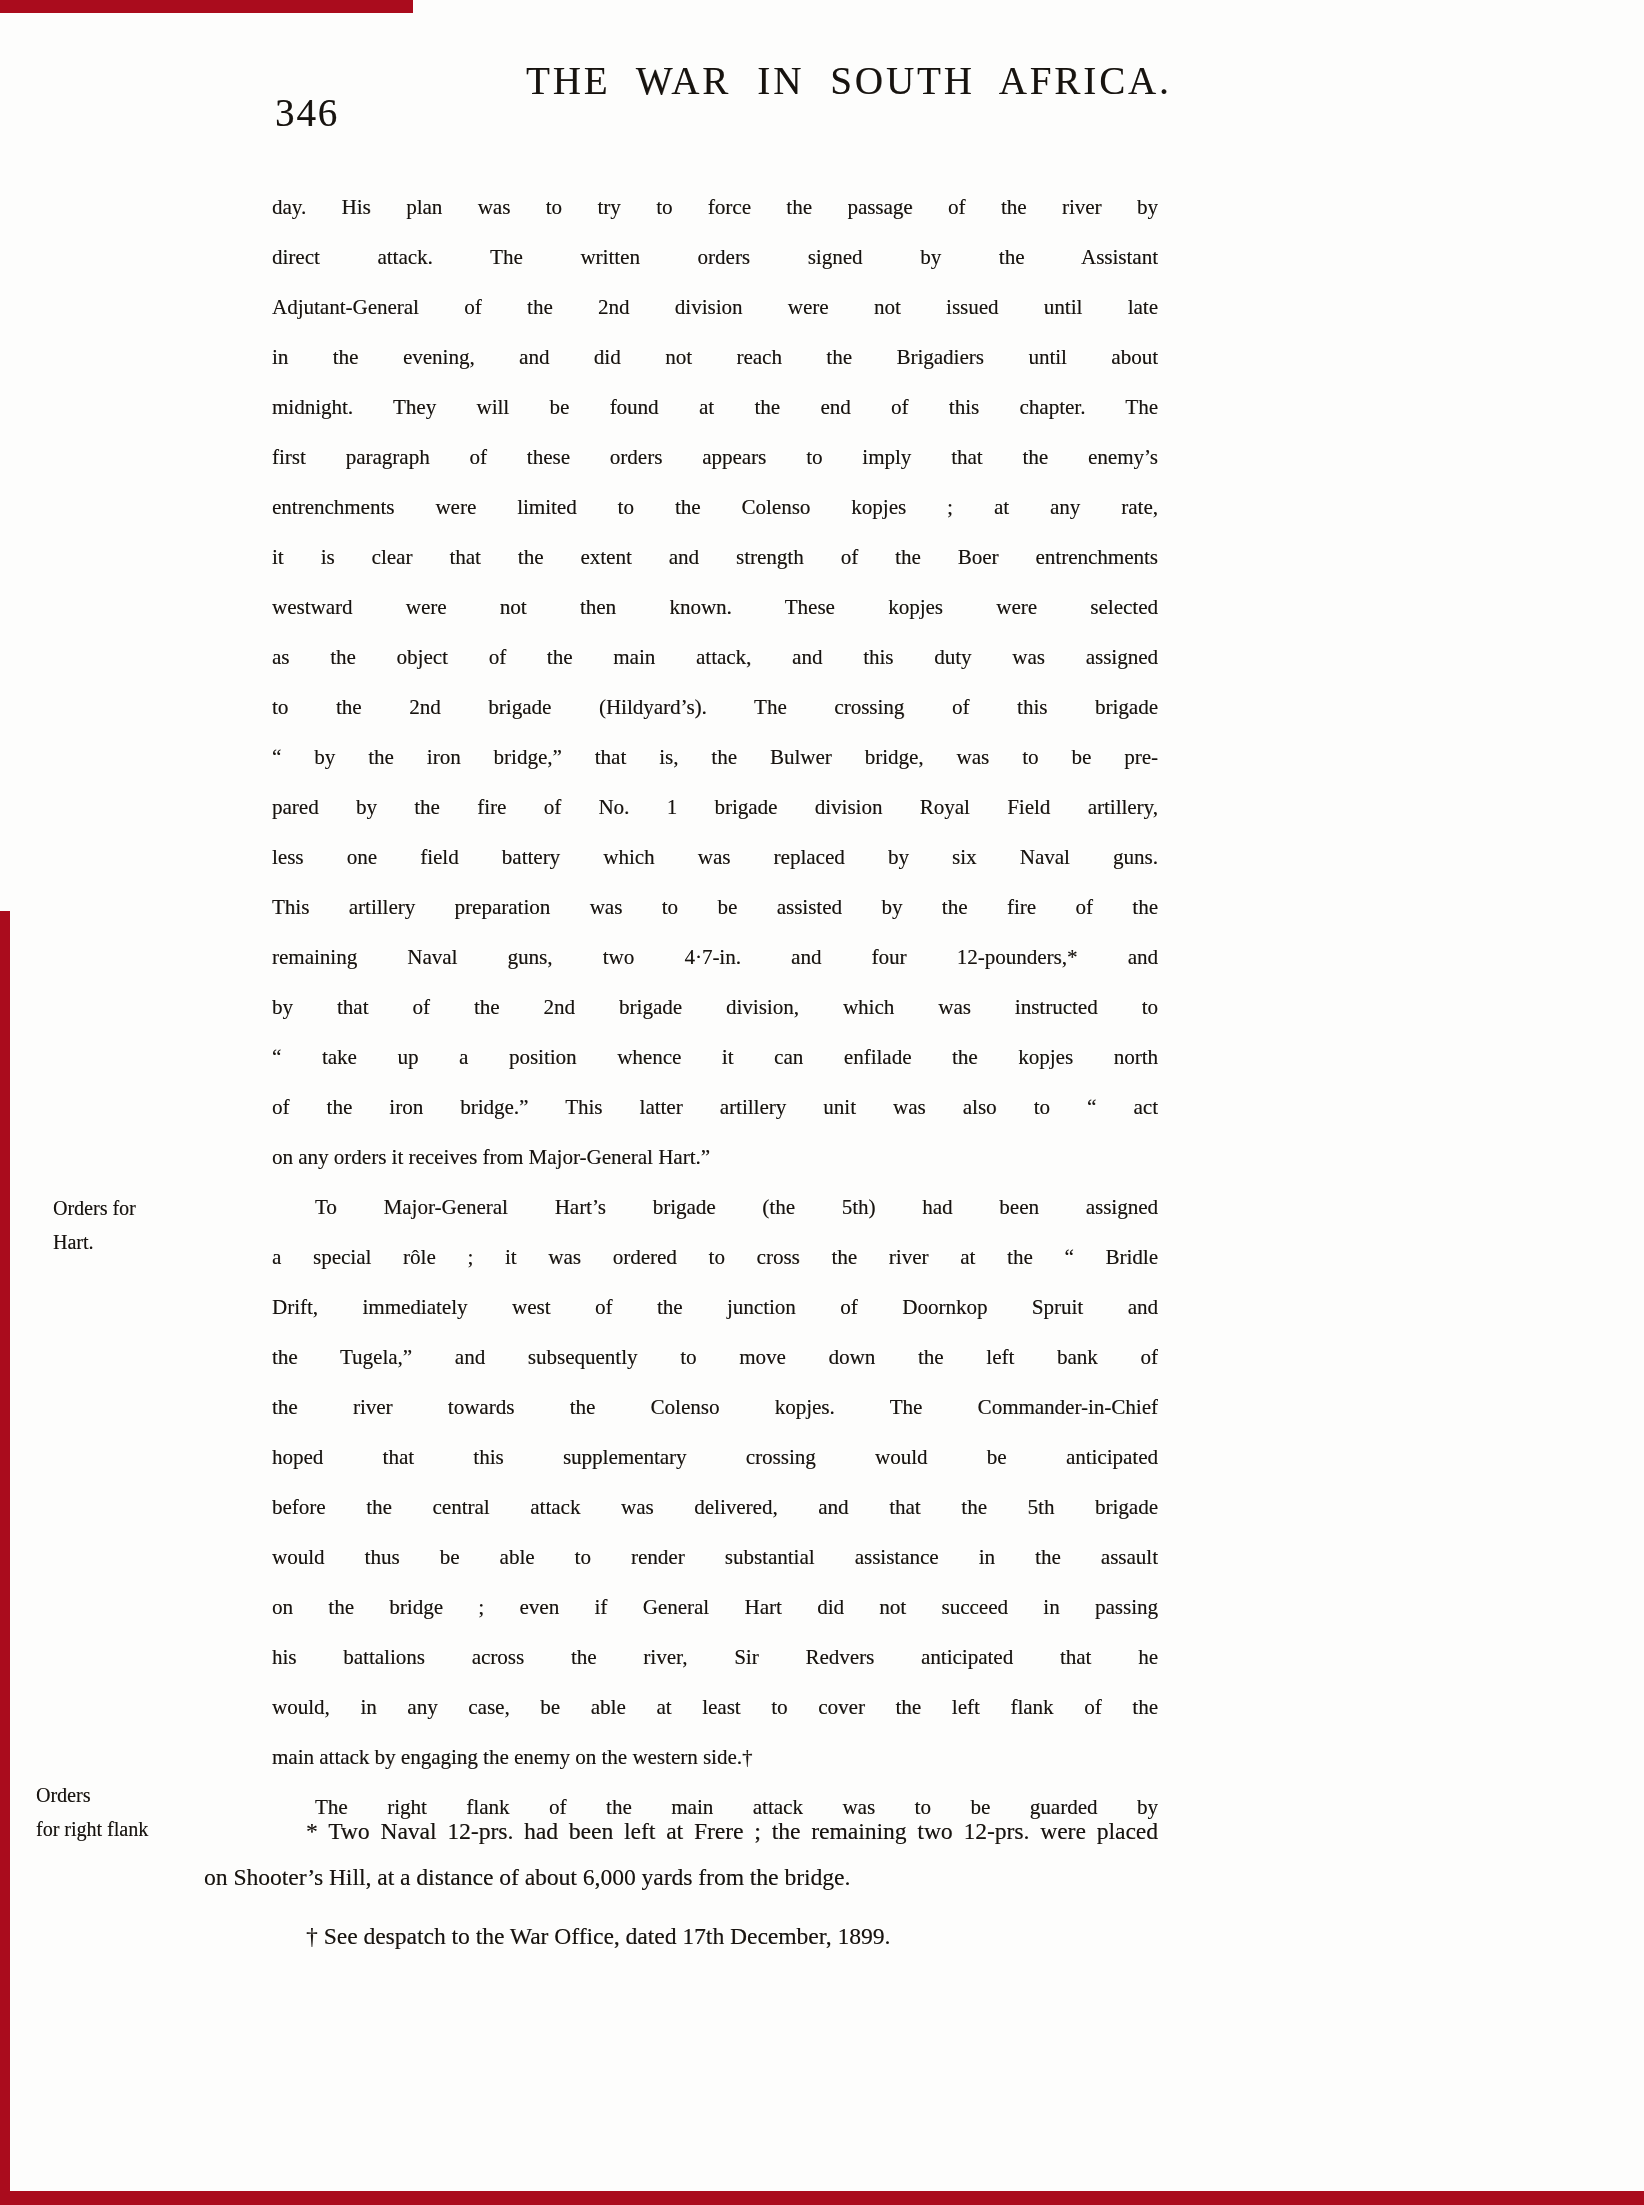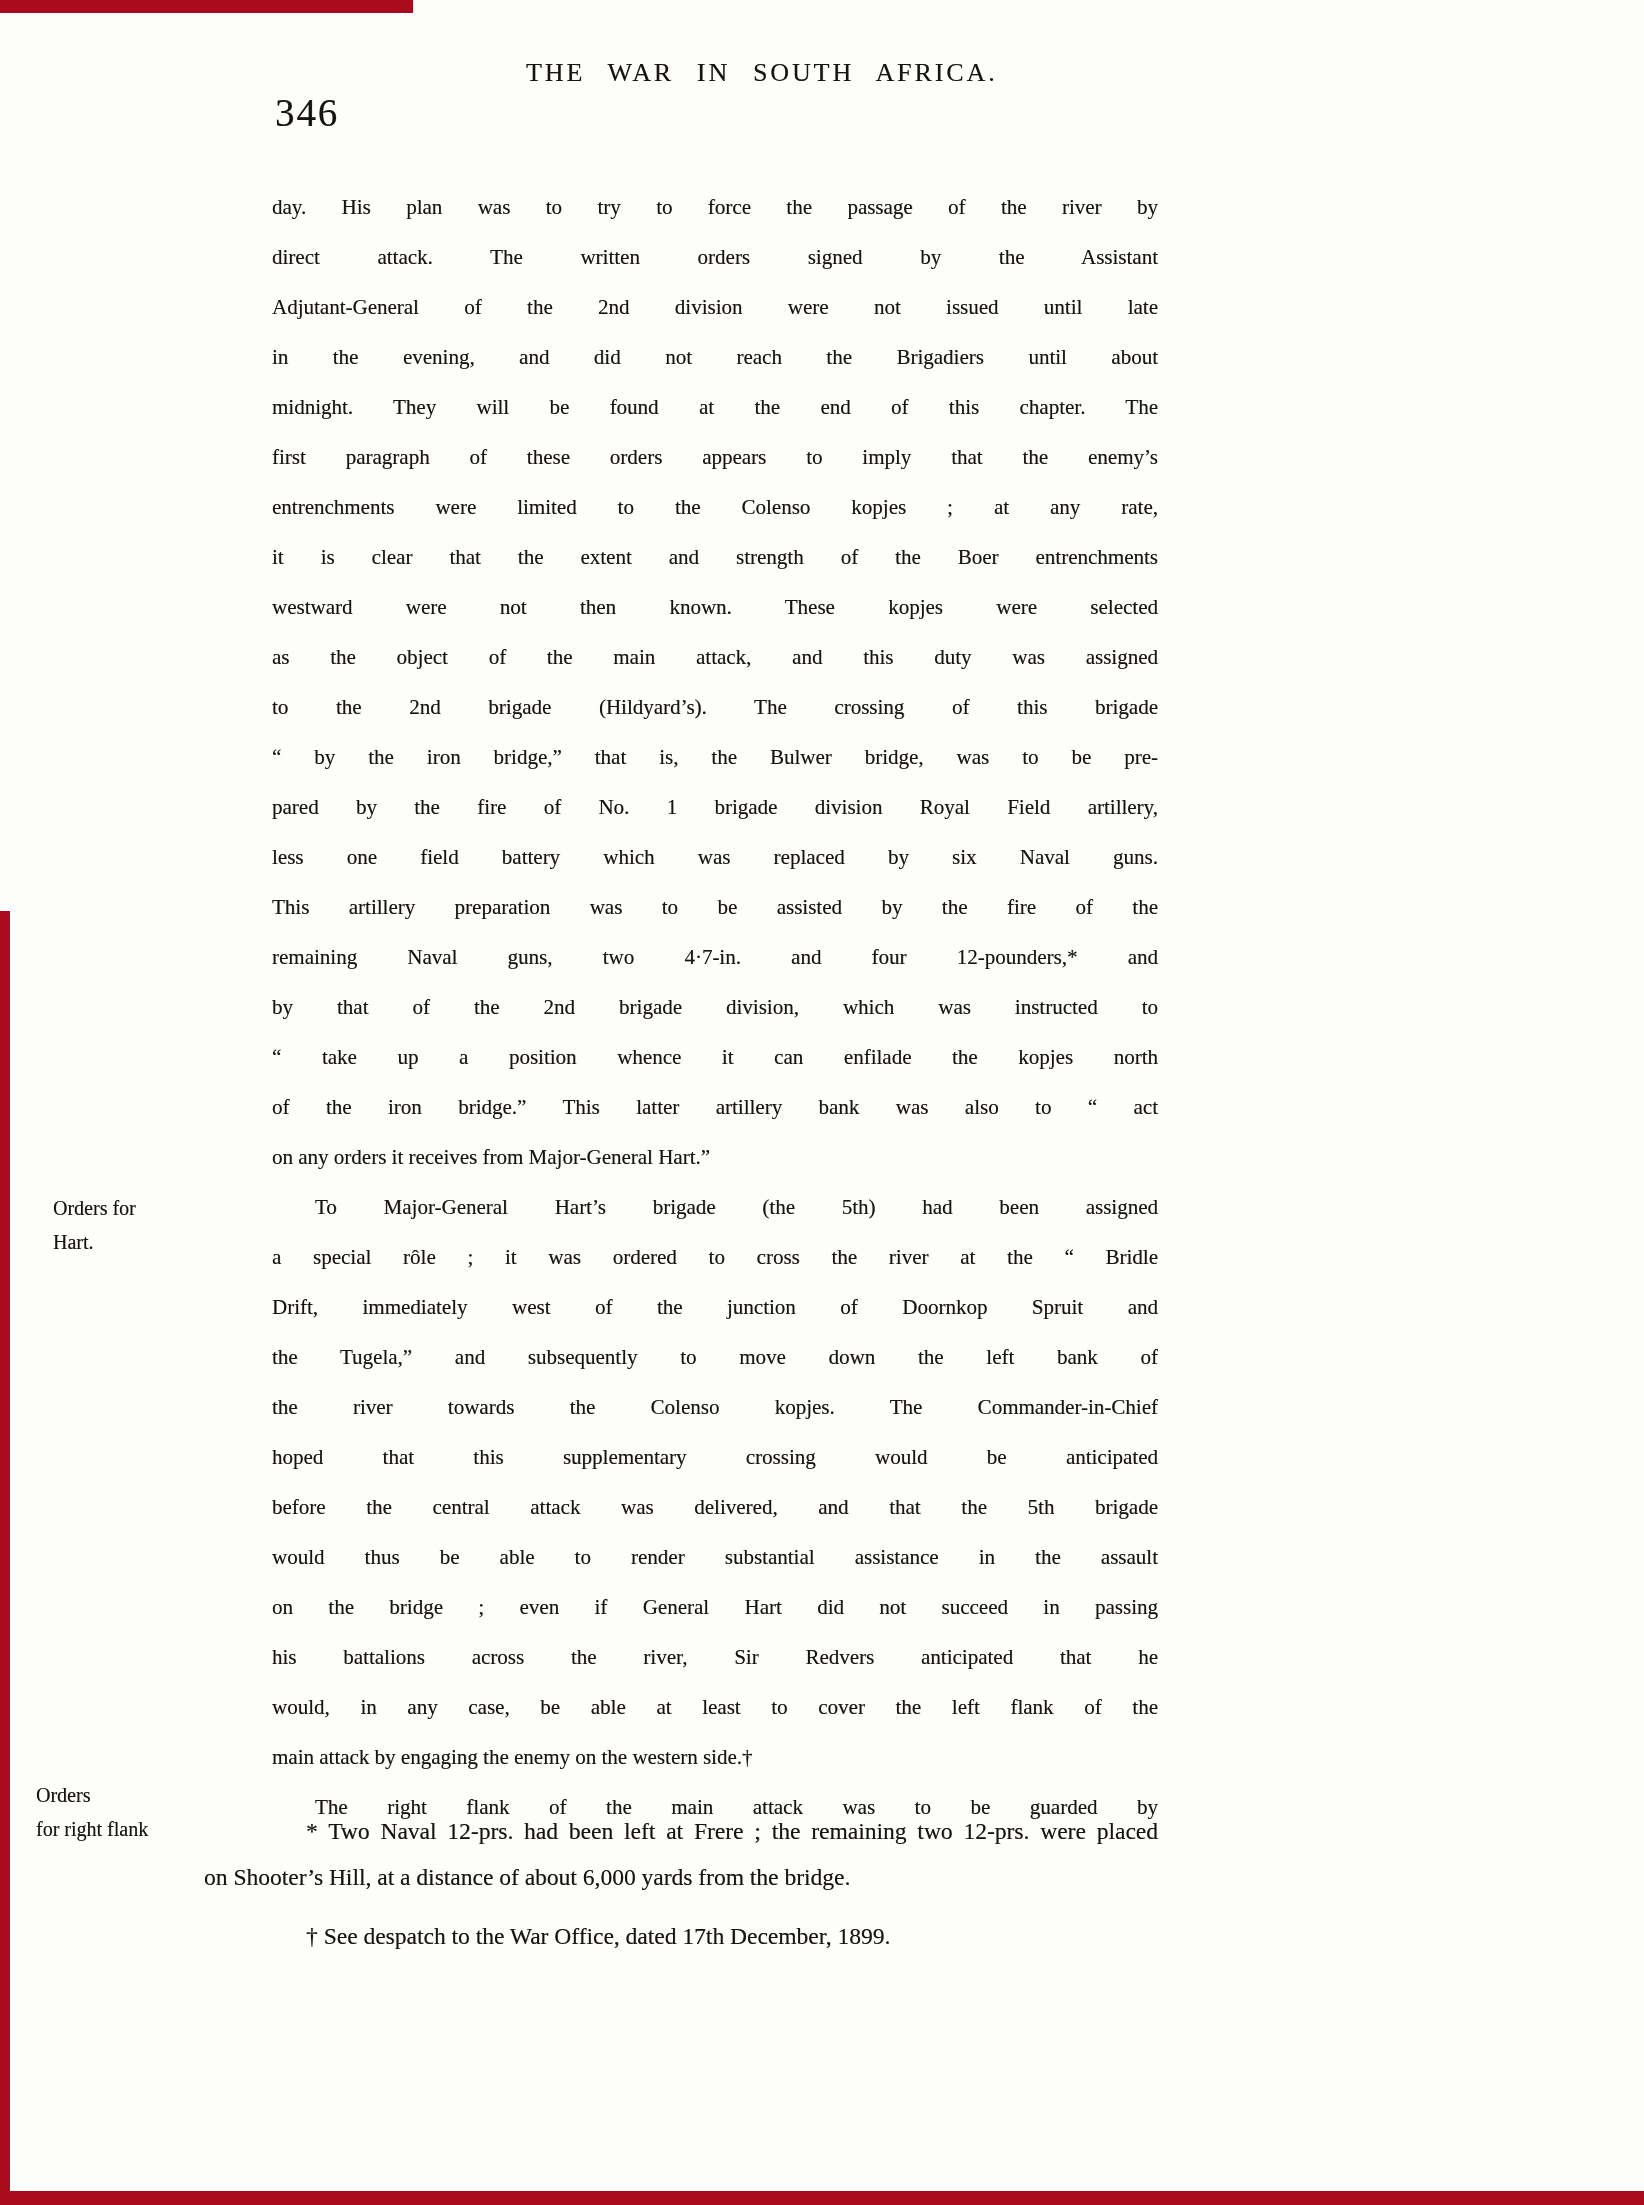--- a/index.html
+++ b/index.html
@@ -16,21 +16,21 @@
   #mark-bottom{left:0;top:2191px;width:1645px;height:14.4px;}
 
   .ink{text-shadow:0.3px 0.4px 0.5px rgba(25,18,10,0.45);}
 
   .pagenum{
     position:absolute;left:275px;top:60px;
     font-size:39px;letter-spacing:1.9px;white-space:nowrap;margin-top:30px;
   }
   .ptitle{
     position:absolute;left:526px;top:58px;
-    font-size:26px;letter-spacing:2.9px;word-spacing:13.4px;white-space:nowrap;
+    font-size:39px;letter-spacing:2.9px;word-spacing:13.4px;white-space:nowrap;
   }
 
   .bodytext{
     position:absolute;left:272px;top:182px;width:886px;
     font-size:21px;line-height:50px;
   }
   .bl{
     height:50px;overflow:hidden;
     text-align:justify;text-align-last:justify;
   }
@@ -75,21 +75,21 @@
   <div class="bl">westward were not then known.  These kopjes were selected</div>
   <div class="bl">as the object of the main attack, and this duty was assigned</div>
   <div class="bl">to the 2nd brigade (Hildyard’s).  The crossing of this brigade</div>
   <div class="bl">“ by the iron bridge,” that is, the Bulwer bridge, was to be pre-</div>
   <div class="bl">pared by the fire of No. 1 brigade division Royal Field artillery,</div>
   <div class="bl">less one field battery which was replaced by six Naval guns.</div>
   <div class="bl">This artillery preparation was to be assisted by the fire of the</div>
   <div class="bl">remaining Naval guns, two 4·7-in. and four 12-pounders,* and</div>
   <div class="bl">by that of the 2nd brigade division, which was instructed to</div>
   <div class="bl">“ take up a position whence it can enfilade the kopjes north</div>
-  <div class="bl">of the iron bridge.”  This latter artillery bank was also to “ act</div>
+  <div class="bl">of the iron bridge.”  This latter artillery unit was also to “ act</div>
   <div class="bl pend">on any orders it receives from Major-General Hart.”</div>
   <div class="bl ind">To Major-General Hart’s brigade (the 5th) had been assigned</div>
   <div class="bl">a special rôle ;  it was ordered to cross the river at the “ Bridle</div>
   <div class="bl">Drift, immediately west of the junction of Doornkop Spruit and</div>
   <div class="bl">the Tugela,” and subsequently to move down the left bank of</div>
   <div class="bl">the river towards the Colenso kopjes.  The Commander-in-Chief</div>
   <div class="bl">hoped that this supplementary crossing would be anticipated</div>
   <div class="bl">before the central attack was delivered, and that the 5th brigade</div>
   <div class="bl">would thus be able to render substantial assistance in the assault</div>
   <div class="bl">on the bridge ;  even if General Hart did not succeed in passing</div>

